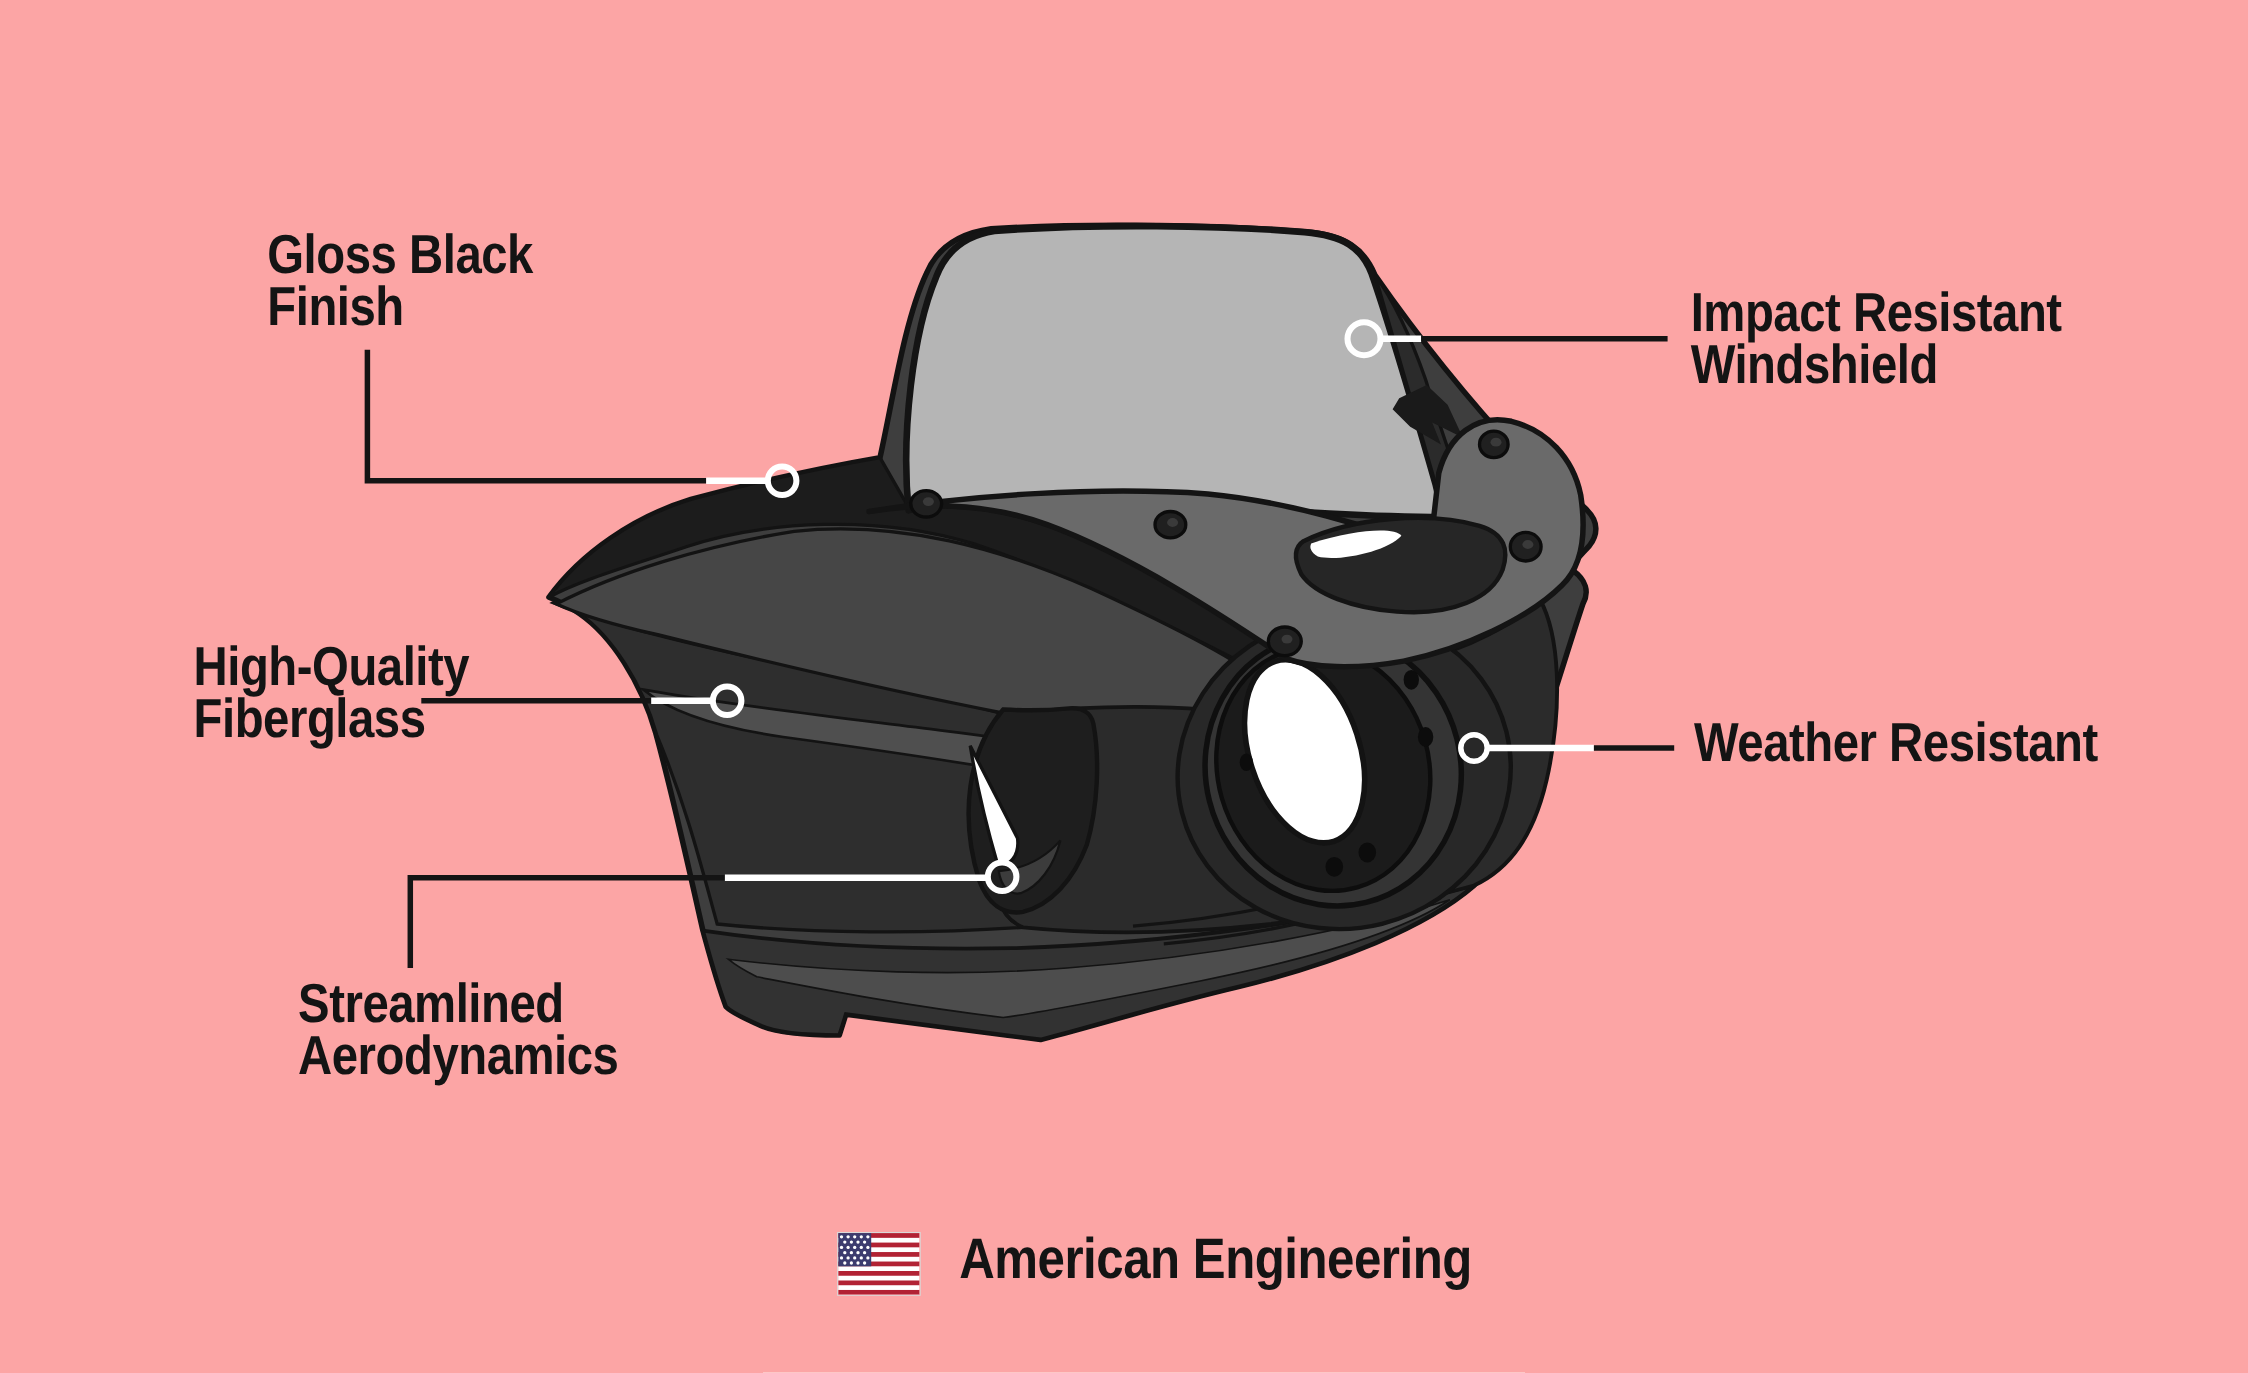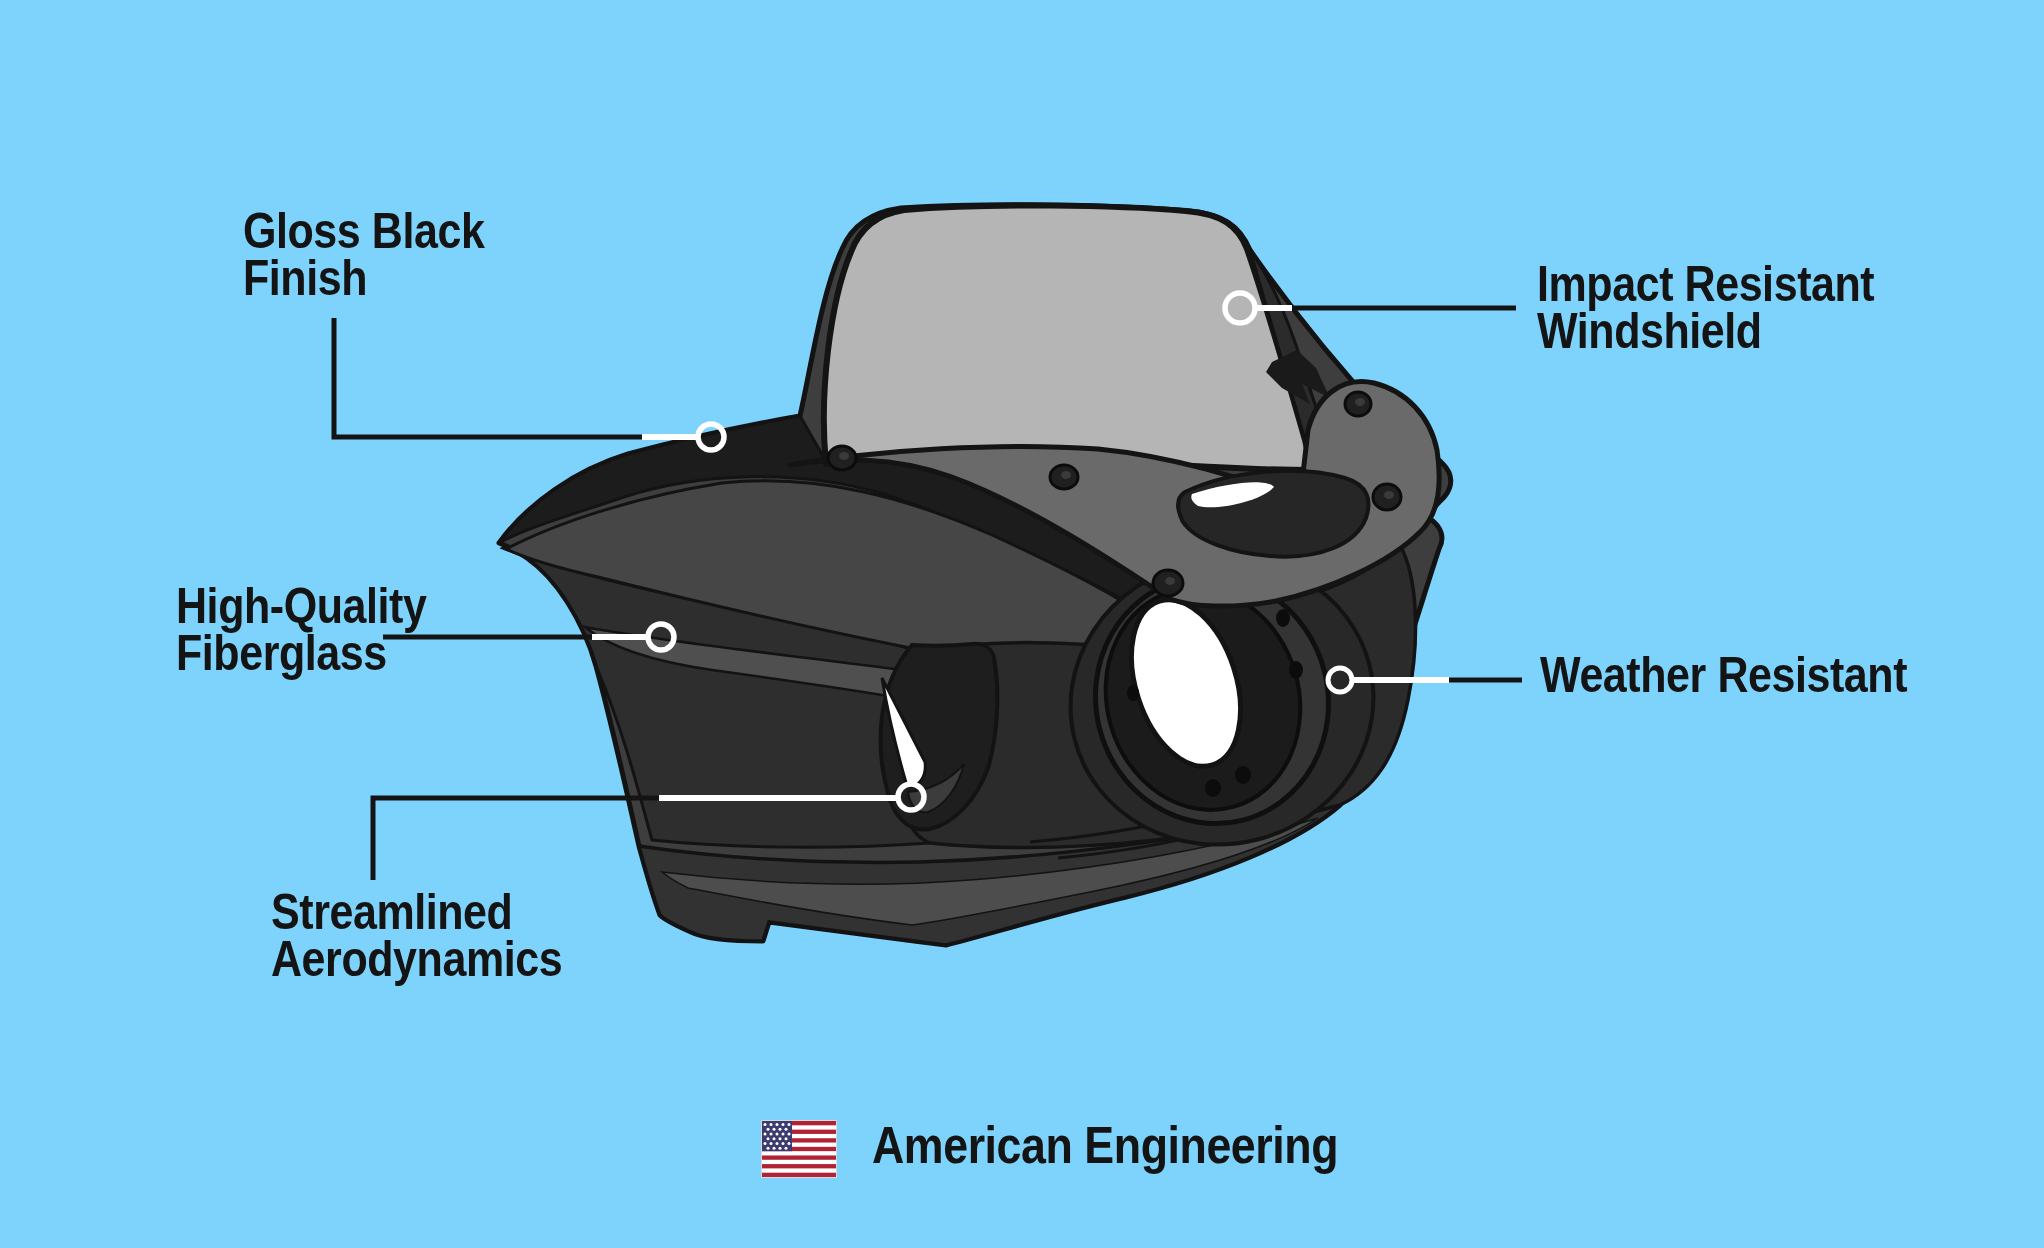--- a/index.html
+++ b/index.html
@@ -1,19 +1,19 @@
 <!DOCTYPE html>
 <html><head>
 <meta charset="utf-8">
 <style>
   html,body{margin:0;padding:0;background:#ffffff;}
   #canvas{
     position:relative;
     width:2044px;height:1248px;
-    background:#7dd3fc;
+    background:#fca5a5;
     overflow:hidden;
     font-family:"Liberation Sans",sans-serif;
   }
   #fairing-svg{position:absolute;left:0;top:0;}
   .callout-label{
     position:absolute;
     font-weight:700;
     font-size:50px;
     line-height:47px;
     color:#141414;

